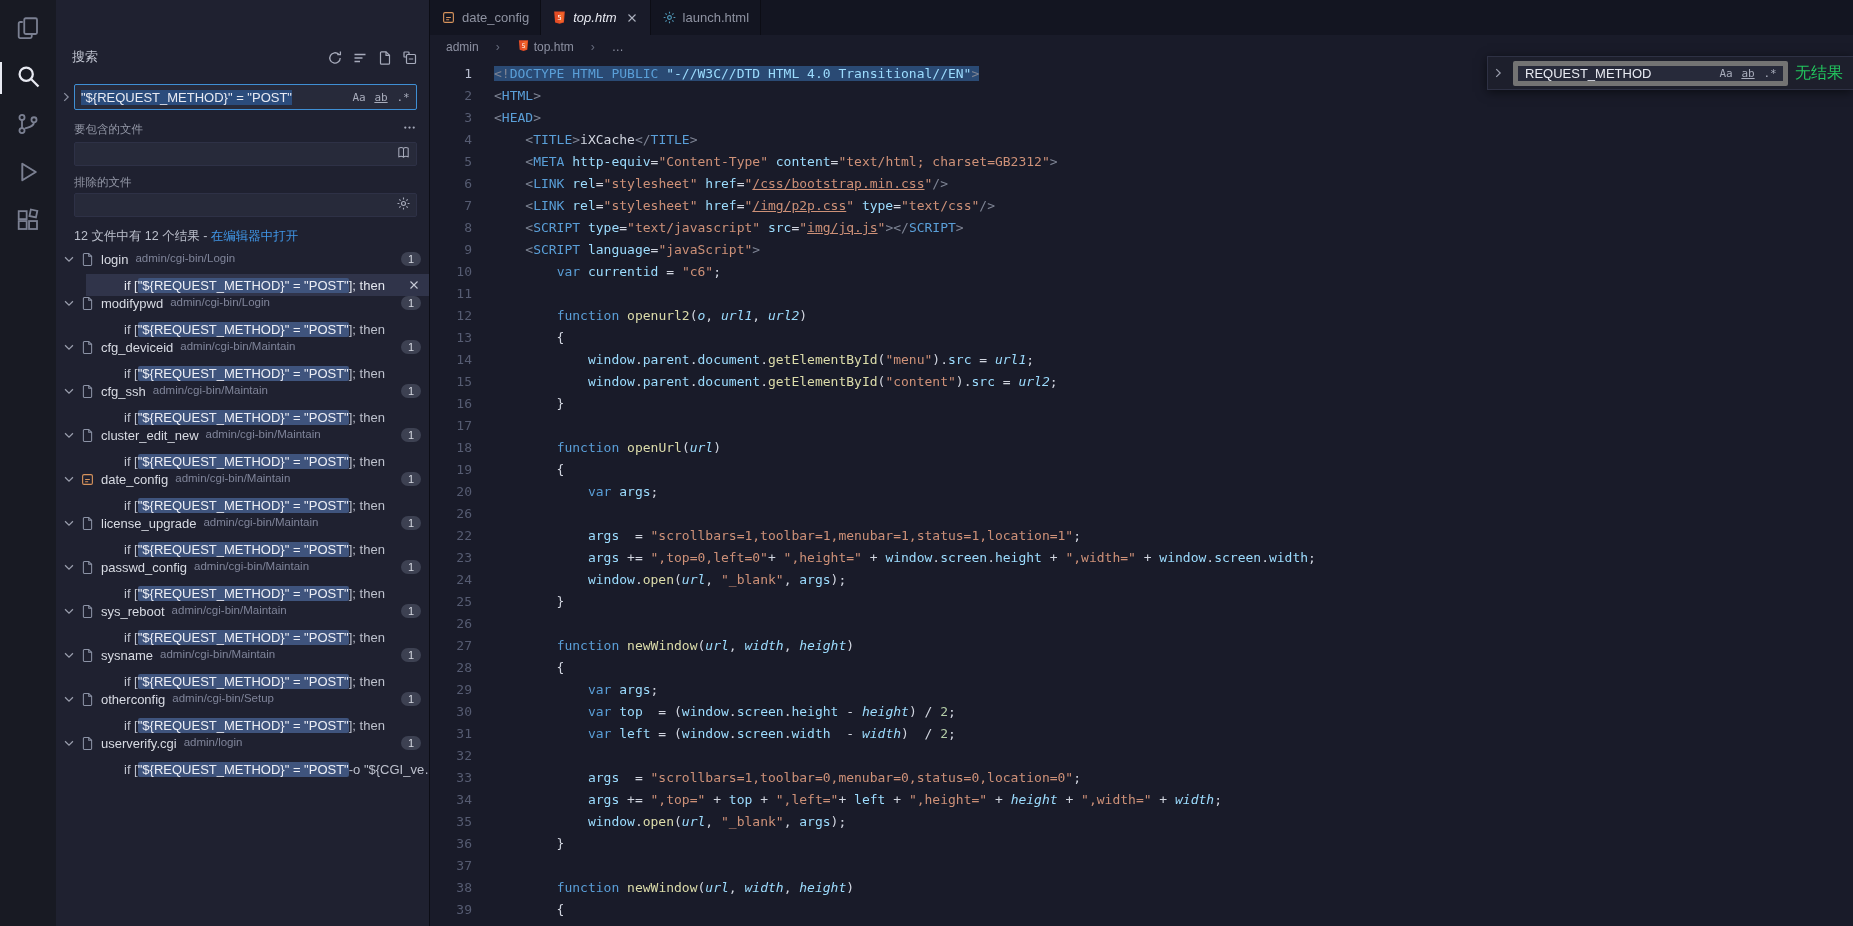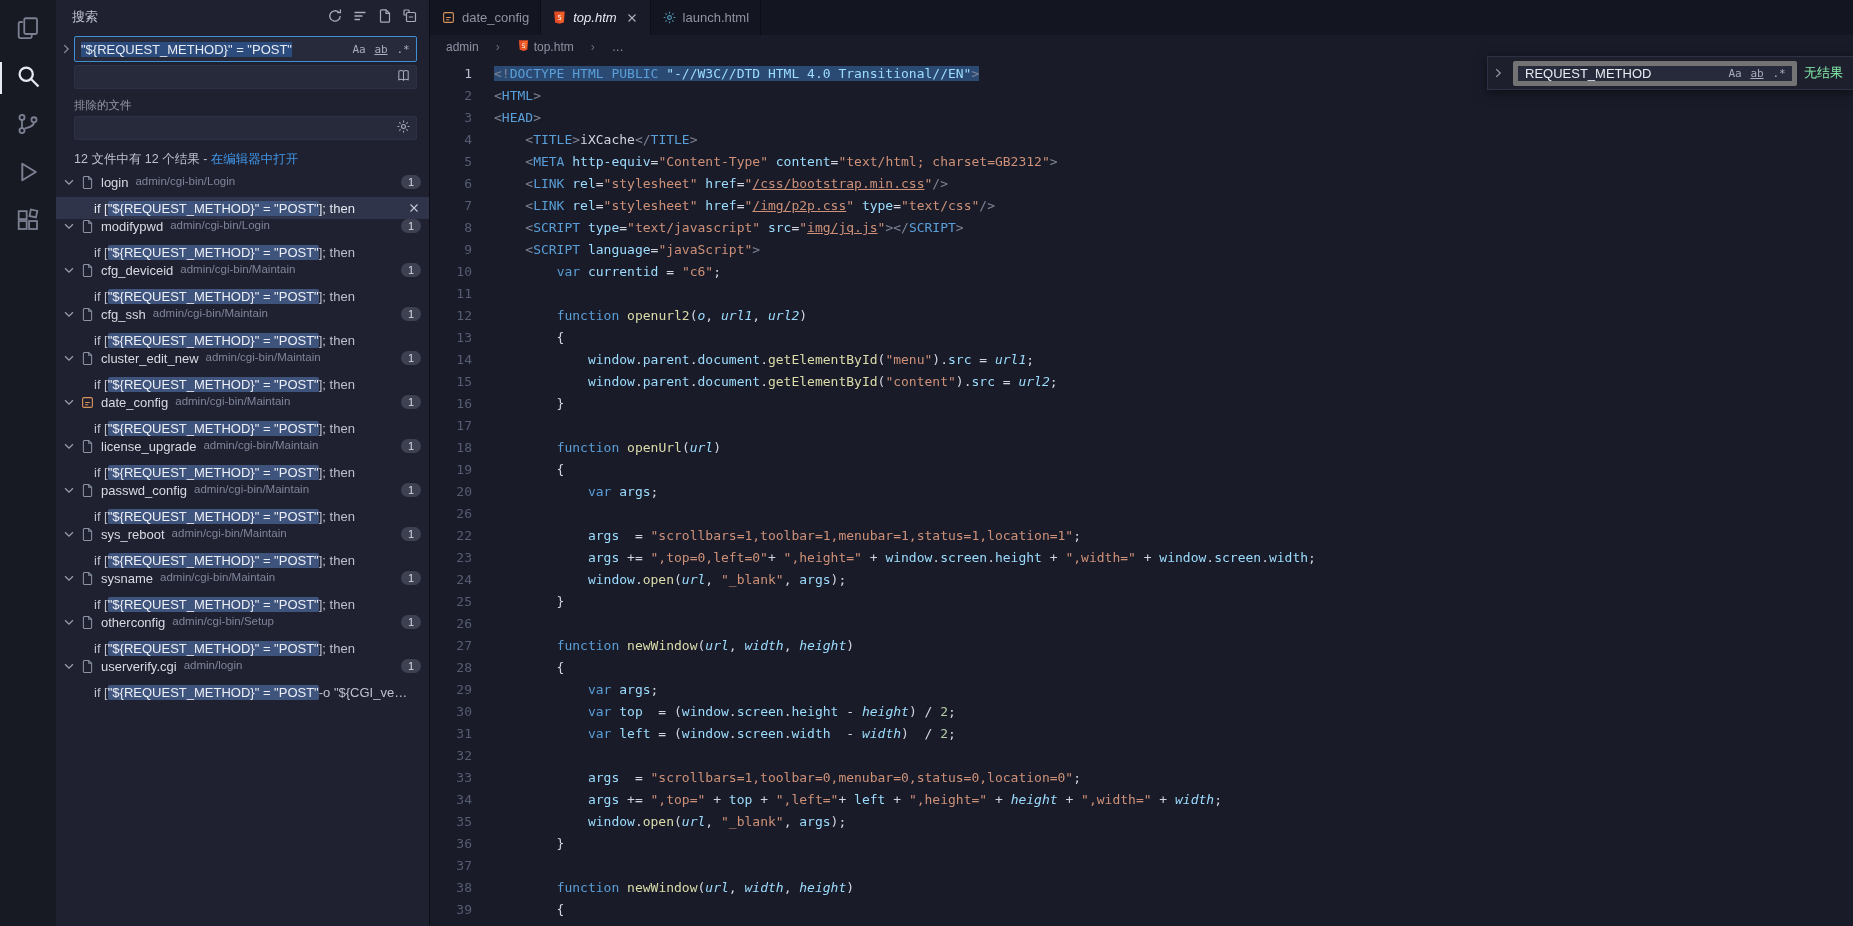--- a/index.html
+++ b/index.html
@@ -12,21 +12,21 @@
 
   
   .activitybar { width:56px; flex:none; background:#181a23; display:flex; flex-direction:column; padding-top:6px; }
   .ab-item { height:48px; display:flex; align-items:center; justify-content:center; color:#7b8092; position:relative; cursor:pointer; }
   .ab-item.active { color:#e8eaf2; }
   .ab-item.active::before { content:''; position:absolute; left:0; top:8px; bottom:8px; width:2px; background:#e8eaf2; }
   .ab-item svg { width:24px; height:24px; }
 
   
   .sidebar { width:374px; flex:none; background:#1f2130; border-right:1px solid #0c0d15; display:flex; flex-direction:column; }
-  .sb-header { height:34px; flex:none; display:flex; align-items:center; padding:0 8px 0 16px; font-size:13px; color:#c2c6d2; }
+  .sb-header { height:34px; flex:none; display:flex; padding:0 8px 0 16px; font-size:13px; color:#c2c6d2;margin-top:48px; }
   .sb-title { flex:1; }
   .sb-actions { display:flex; gap:3px; }
   .sb-actions .icon { width:22px; height:22px; display:flex; align-items:center; justify-content:center; color:#a7abbb; border-radius:4px; cursor:pointer; }
   .sb-actions svg { width:16px; height:16px; }
 
   .search-row { display:flex; align-items:center; padding:2px 12px 0 2px; }
   .replace-toggle { width:16px; flex:none; display:flex; justify-content:center; color:#8b8fa0; cursor:pointer; }
   .replace-toggle svg { width:14px; height:14px; }
   .search-input { flex:1; height:26px; background:#272a3a; border:1px solid #3f8fd4; border-radius:2px; display:flex; align-items:center; padding:0 3px 0 6px; font-size:13px; color:#e8eaf2; cursor:text; }
   .search-text { flex:1; white-space:nowrap; overflow:hidden; }
@@ -48,21 +48,21 @@
 
   .tree { flex:1; overflow:hidden; margin-top:5px; font-size:13px; }
   .file-row { height:22px; display:flex; align-items:flex-start; padding:0 8px 0 6px; color:#d8dbe3; cursor:pointer; }
   .twist { width:16px; flex:none; color:#9b9fae; display:flex; }
   .twist svg { width:14px; height:14px; }
   .ficon { width:16px; flex:none; margin:0 5px 0 2px; color:#8c93a6; display:flex; }
   .ficon svg { width:15px; height:15px; }
   .file-name { margin-right:7px; white-space:nowrap; }
   .file-path { flex:1; font-size:11.5px; color:#7f8499; white-space:nowrap; overflow:hidden; text-overflow:ellipsis; }
   .badge { background:#3d4152; color:#d6d9e2; font-size:11px; border-radius:10px; padding:1px 7px; margin-left:6px; flex:none; }
-  .match-row { height:22px; display:flex; align-items:center; padding:0 8px 0 38px; color:#bdc1cd; cursor:pointer; white-space:nowrap; overflow:hidden; }
+  .match-row { height:22px; display:flex; align-items:center; padding:0 8px 0 38px; color:#bdc1cd; cursor:pointer; white-space:nowrap; overflow:hidden;margin-left:30px; }
   .match-row.selected { background:#30344a; color:#e4e7ef; }
   .match-hl { background:#3f547d; color:#eceef5; border-radius:2px; }
   .match-close { margin-left:auto; color:#c6cad6; display:flex; flex:none; }
   .match-close svg { width:14px; height:14px; }
 
   
   .editor { flex:1; min-width:0; display:flex; flex-direction:column; background:#191b29; position:relative; }
   .tabbar { height:35px; flex:none; background:#131521; display:flex; align-items:stretch; }
   .tab { display:flex; align-items:center; gap:6px; padding:0 11px; font-size:13px; color:#8f93a2; border-right:1px solid #0c0d15; cursor:pointer; background:#131521; }
   .tab.active { background:#191b29; color:#e9ebf3; }
@@ -86,21 +86,21 @@
   .tk-s { color:#ce9178; } .tk-u { color:#ce9178; text-decoration:underline; }
   .tk-f { color:#dcdcaa; } .tk-i { color:#9cdcfe; font-style:italic; }
   .tk-w { color:#d2d6e0; } .tk-n { color:#b5cea8; }
 
   .find { position:absolute; top:56px; right:0; width:366px; height:34px; background:#1d1f2c; border:1px solid #2e3144;
           border-right:none; box-shadow:0 2px 10px rgba(0,0,0,.55); display:flex; align-items:center; gap:7px; padding:0 10px 0 2px; z-index:6; }
   .find-chevron { width:16px; display:flex; justify-content:center; color:#9b9fae; cursor:pointer; }
   .find-chevron svg { width:14px; height:14px; }
   .find-input { flex:1; height:25px; background:#272a3a; border:5px solid #737373; border-radius:2px; display:flex; align-items:center; padding:0 3px 0 7px; font-size:13px; color:#e8eaf2; cursor:text; }
   .find-query { flex:1; white-space:nowrap; overflow:hidden; }
-  .find-status { flex:none; font-size:13px; color:#86efac;text-align:center; }
+  .find-status { flex:none; font-size:16px; color:#22c55e;text-align:center; }
 </style>
 </head>
 <body>
 
 <div class="window">
 
   <div class="activitybar">
       <div class="ab-item">
         <span><svg viewBox="0 0 16 16" fill="none" stroke="currentColor" stroke-width="1.2">
             <rect x="5.5" y="1.5" width="8.5" height="10.5" rx="1"></rect>
@@ -175,20 +175,30 @@
       <div class="search-input">
         <span class="search-text"><span class="seltext">"${REQUEST_METHOD}" = "POST"</span></span>
         <span class="input-toggles" id="search-toggles">
             <span class="tog tog-case">Aa</span>
             <span class="tog tog-word">ab</span>
             <span class="tog tog-regex">.*</span>
           </span>
       </div>
     </div>
 
+    <div class="label-row">
+      <span class="lbl">要包含的文件</span>
+      <span class="row-action">
+          <span id="more-slot"><svg viewBox="0 0 16 16" fill="currentColor">
+              <circle cx="3.5" cy="8" r="1.2"></circle>
+              <circle cx="8" cy="8" r="1.2"></circle>
+              <circle cx="12.5" cy="8" r="1.2"></circle>
+            </svg></span>
+        </span>
+    </div>
     <div class="sb-input">
       <span class="row-action">
           <span id="book-slot"><svg viewBox="0 0 16 16" fill="none" stroke="currentColor" stroke-width="1.1">
               <path d="M8 3.6C6.8 2.7 4.5 2.6 3 3.3v9.2c1.5-.7 3.8-.6 5 .3 1.2-.9 3.5-1 5-.3V3.3c-1.5-.7-3.8-.6-5 .3z"></path>
               <path d="M8 3.6v9.7"></path>
             </svg></span>
         </span>
     </div>
 
     <div class="label-row">

